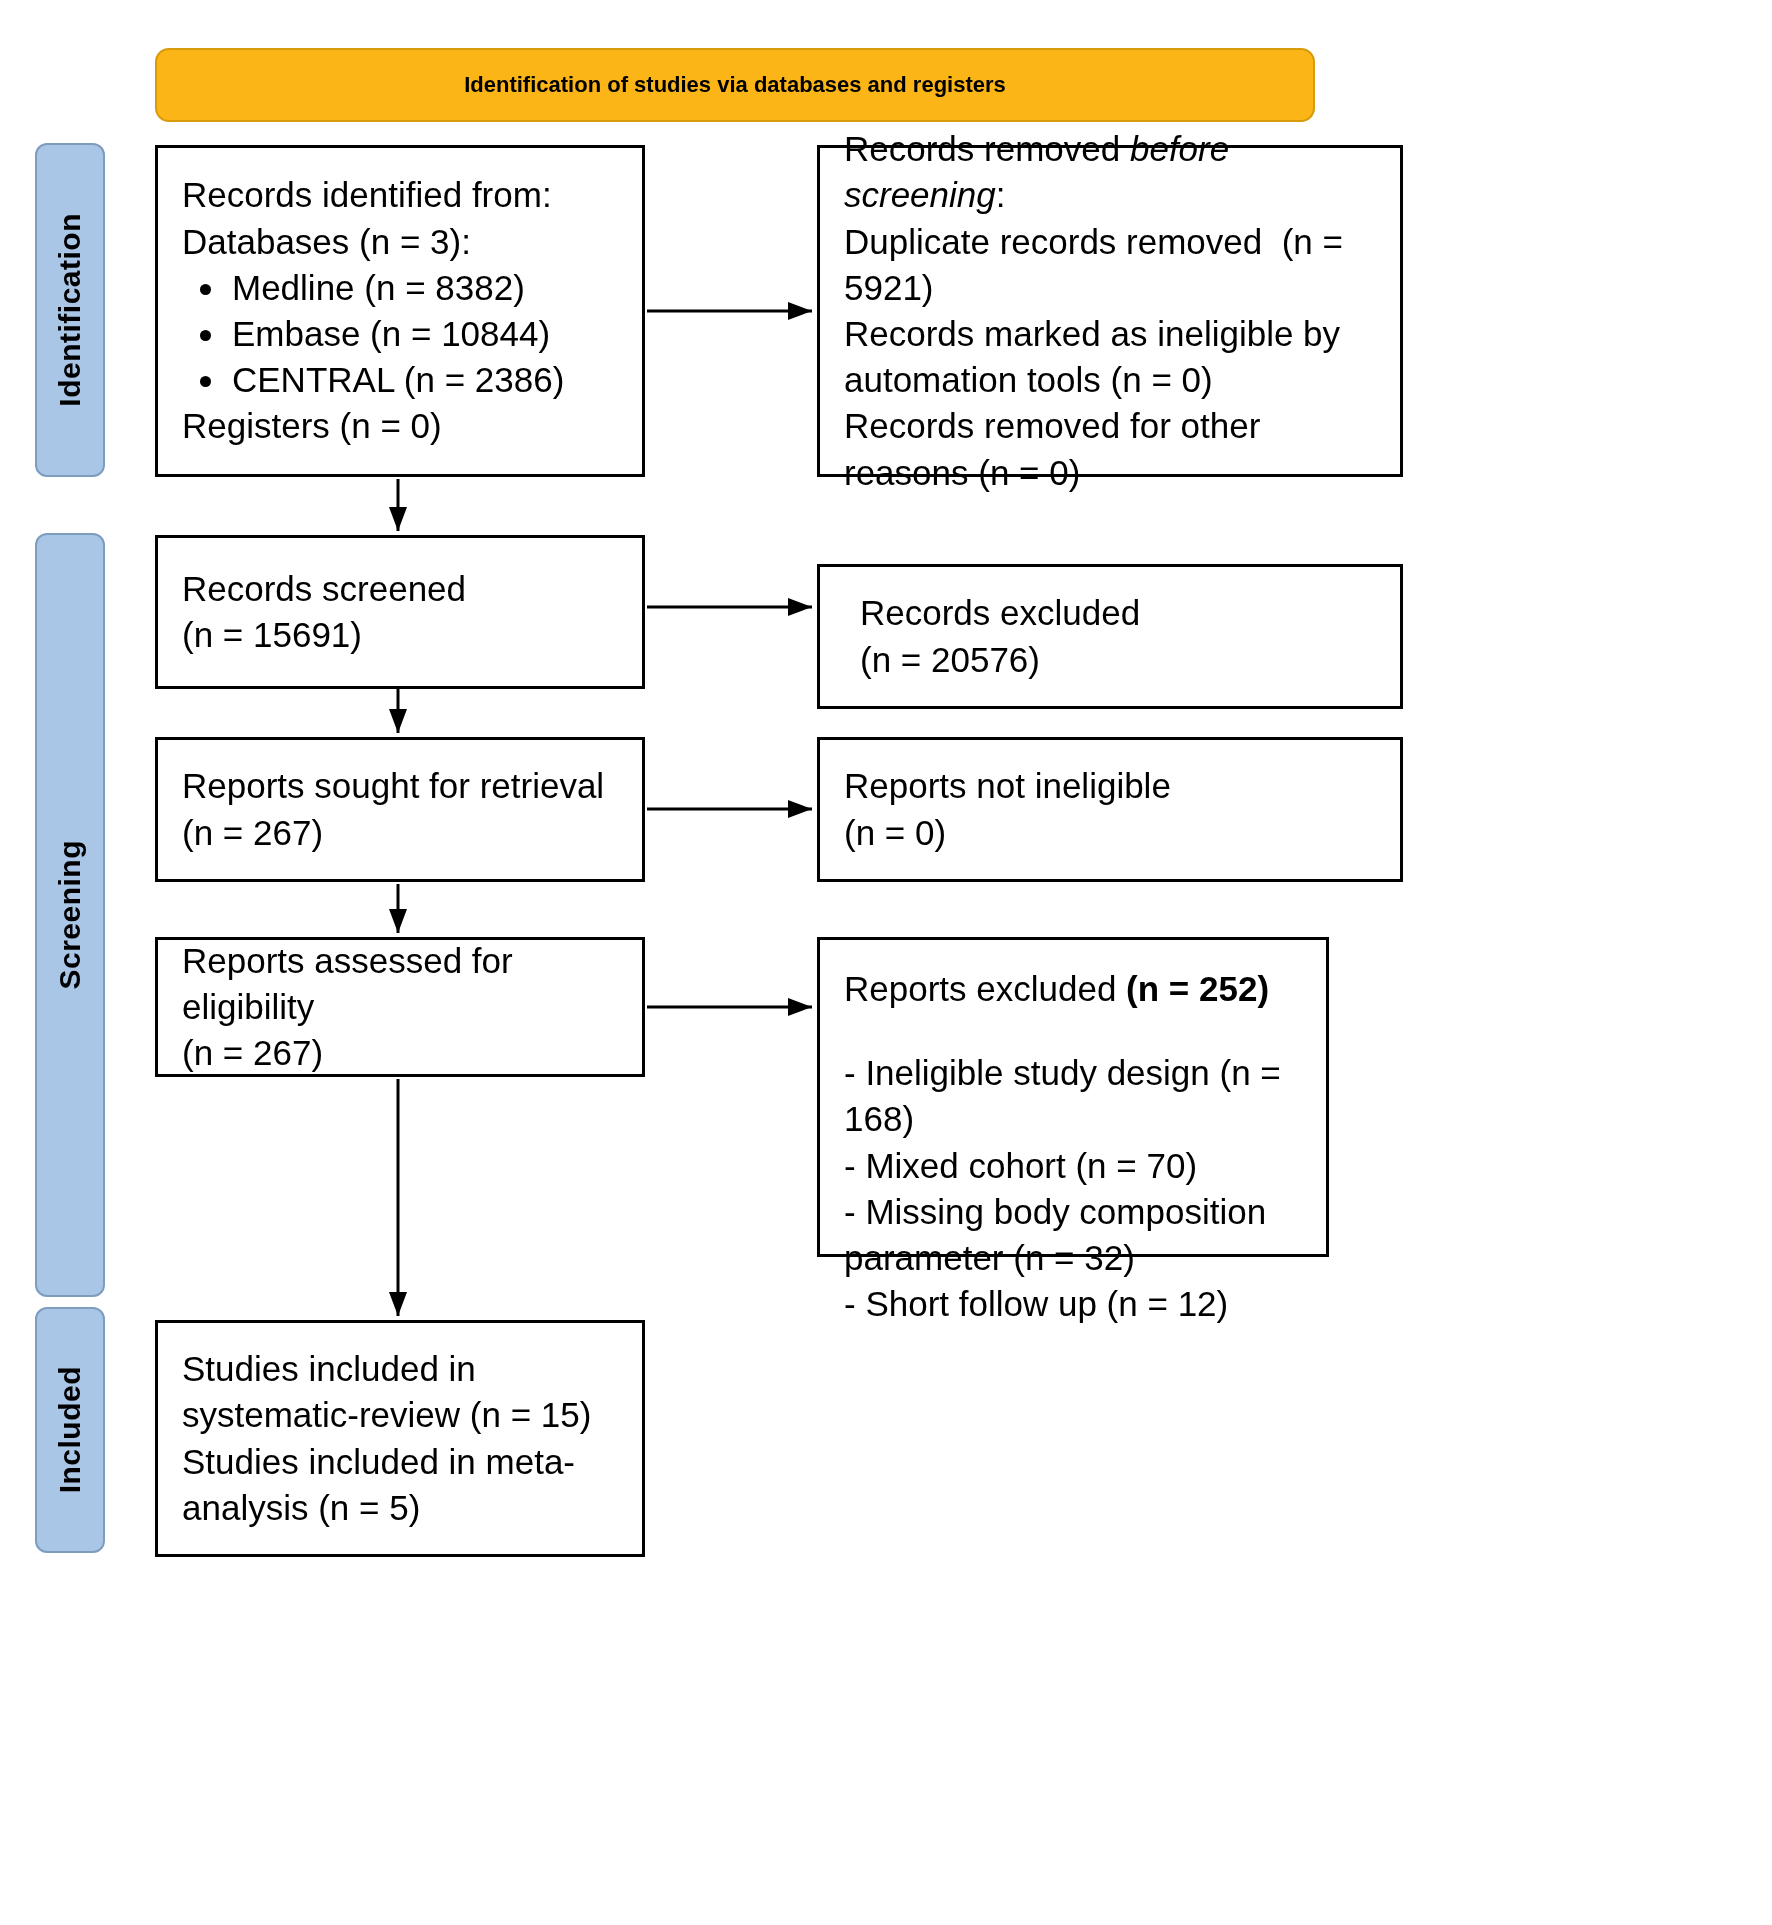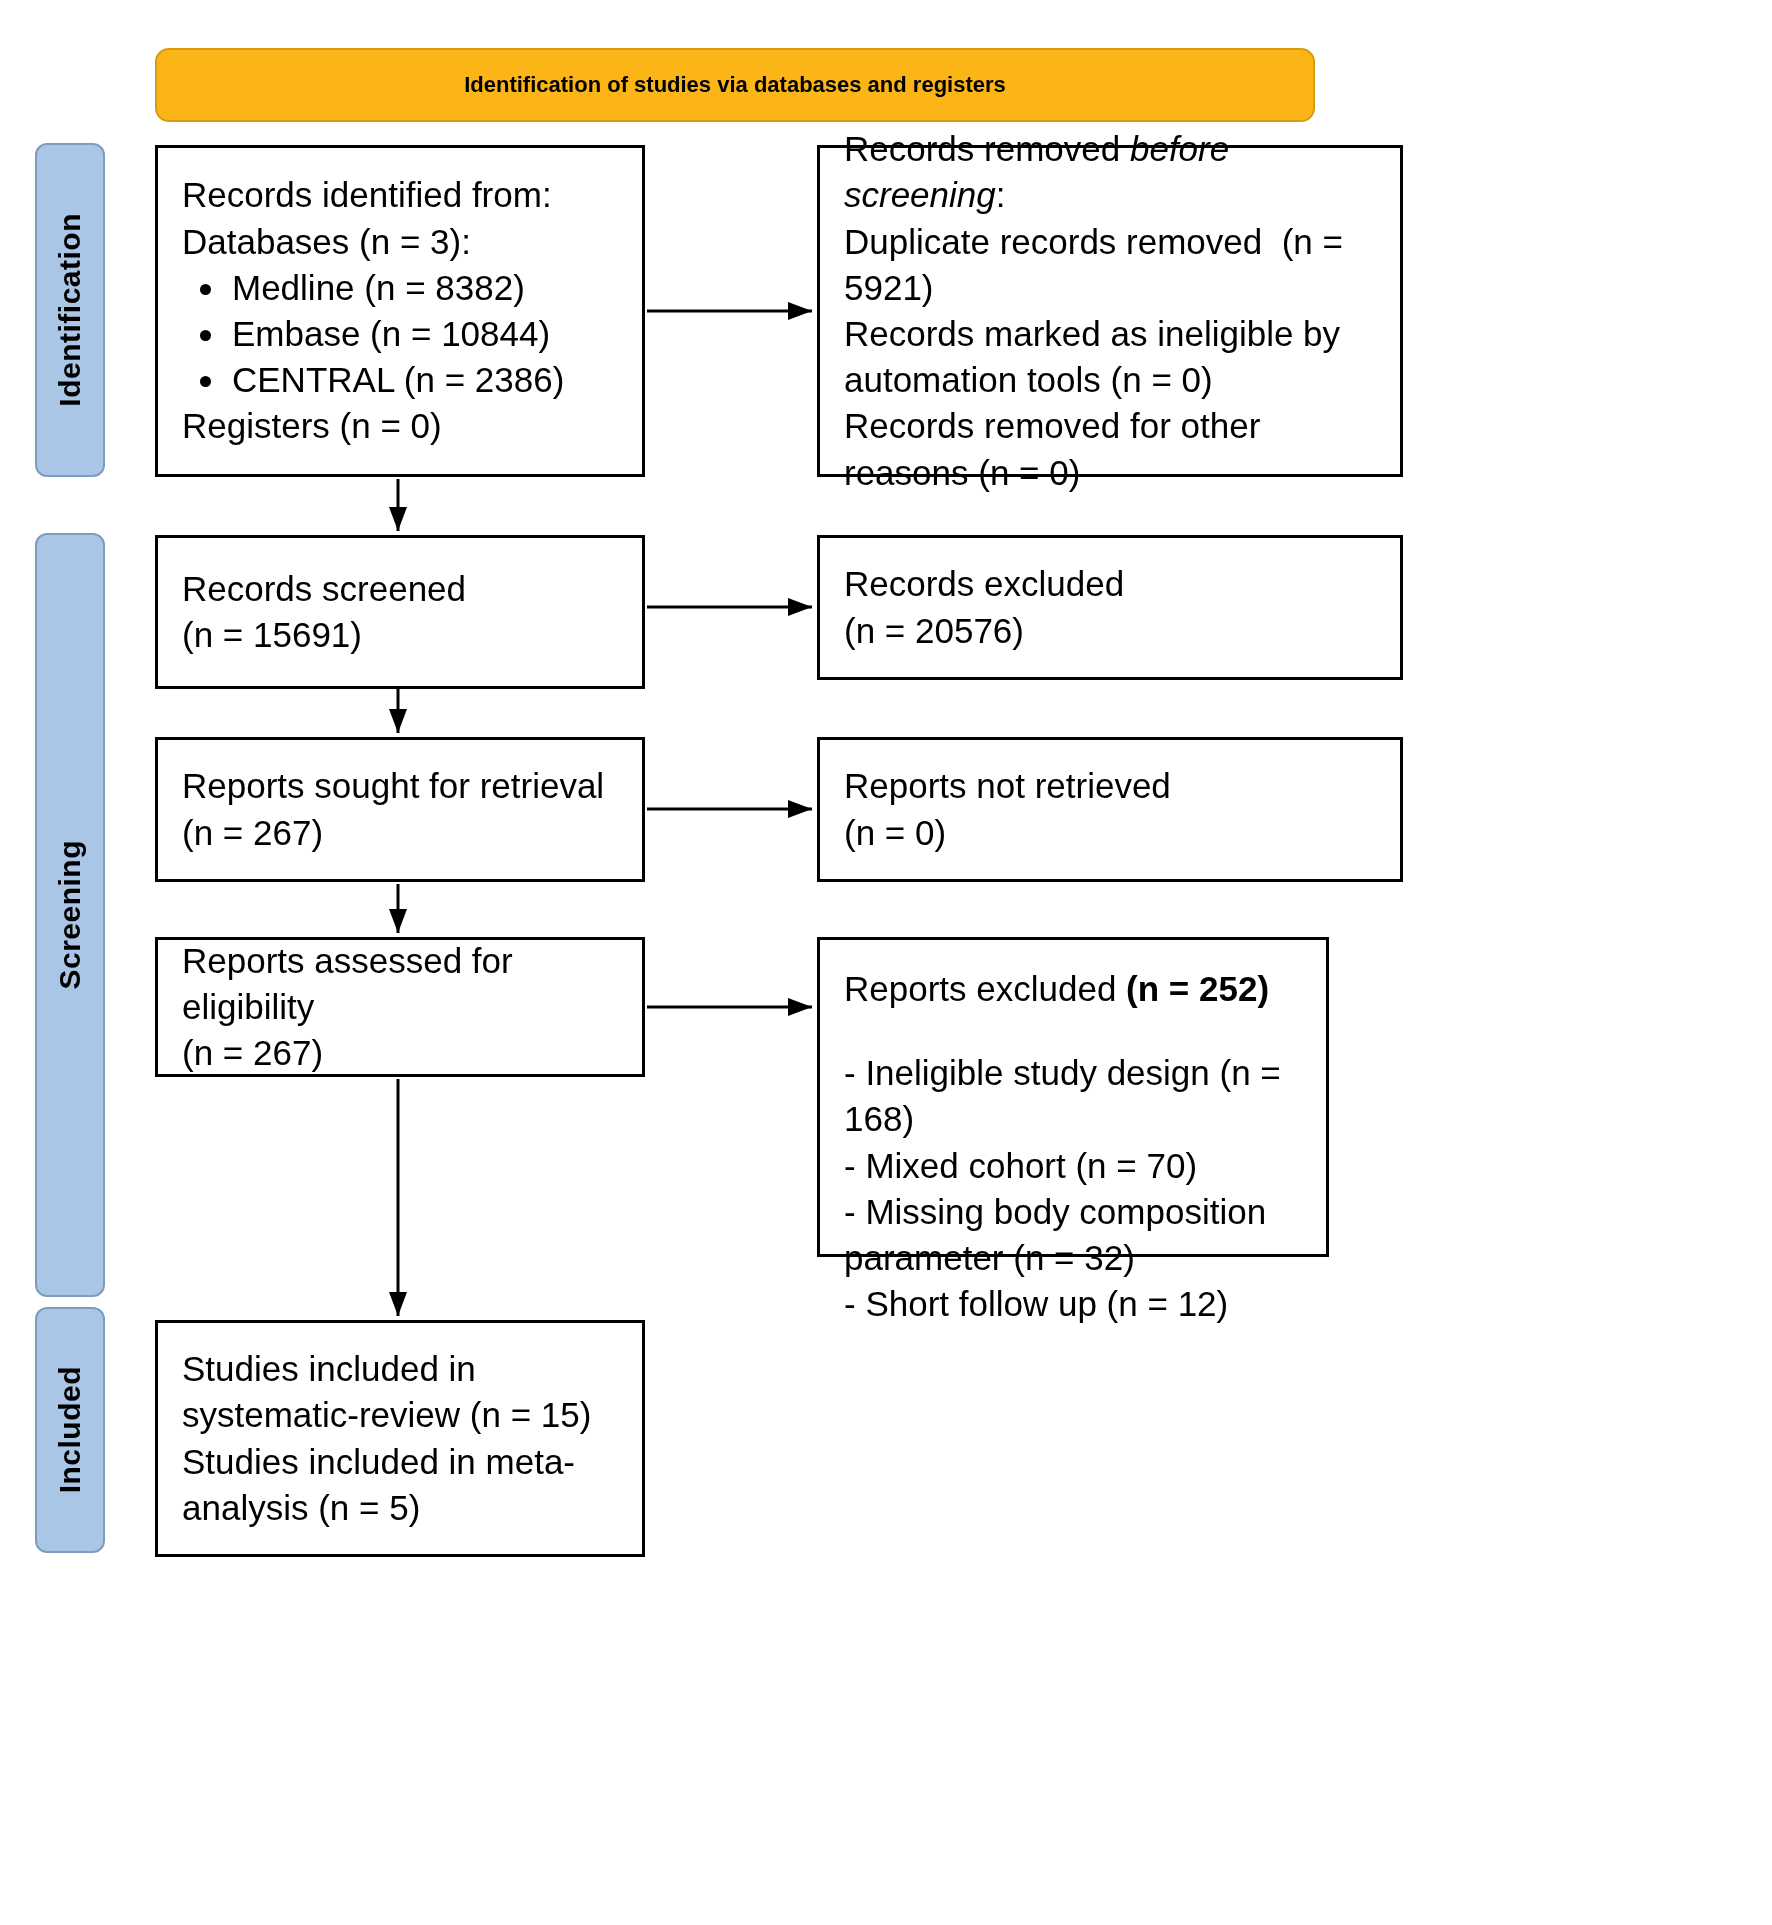--- a/index.html
+++ b/index.html
@@ -99,37 +99,37 @@
   </div>
 </div>
 
 <div class="box" style="left:155px;top:535px;width:490px;height:154px;">
   <div class="box-content">
     <div class="ln">Records screened</div>
     <div class="ln">(n = 15691)</div>
   </div>
 </div>
 
-<div class="box" style="left:817px;top:535px;width:586px;height:145px;">
+<div class="box" style="left:817px;top:564px;width:586px;height:145px;padding-left:16px;">
   <div class="box-content">
     <div class="ln">Records excluded</div>
     <div class="ln">(n = 20576)</div>
   </div>
 </div>
 
 <div class="box" style="left:155px;top:737px;width:490px;height:145px;">
   <div class="box-content">
     <div class="ln">Reports sought for retrieval</div>
     <div class="ln">(n = 267)</div>
   </div>
 </div>
 
 <div class="box" style="left:817px;top:737px;width:586px;height:145px;">
   <div class="box-content">
-    <div class="ln">Reports not retrieved</div>
+    <div class="ln">Reports not ineligible</div>
     <div class="ln">(n = 0)</div>
   </div>
 </div>
 
 <div class="box" style="left:155px;top:937px;width:490px;height:140px;">
   <div class="box-content">
     <div class="ln">Reports assessed for eligibility</div>
     <div class="ln">(n = 267)</div>
   </div>
 </div>

